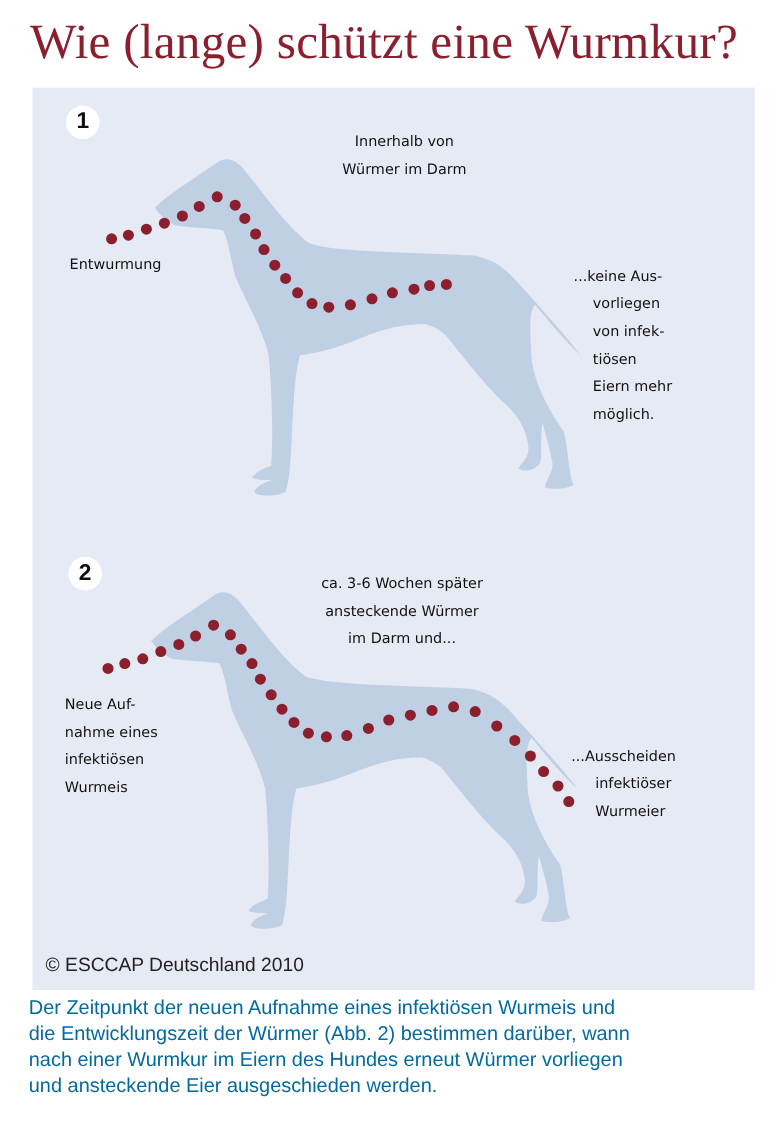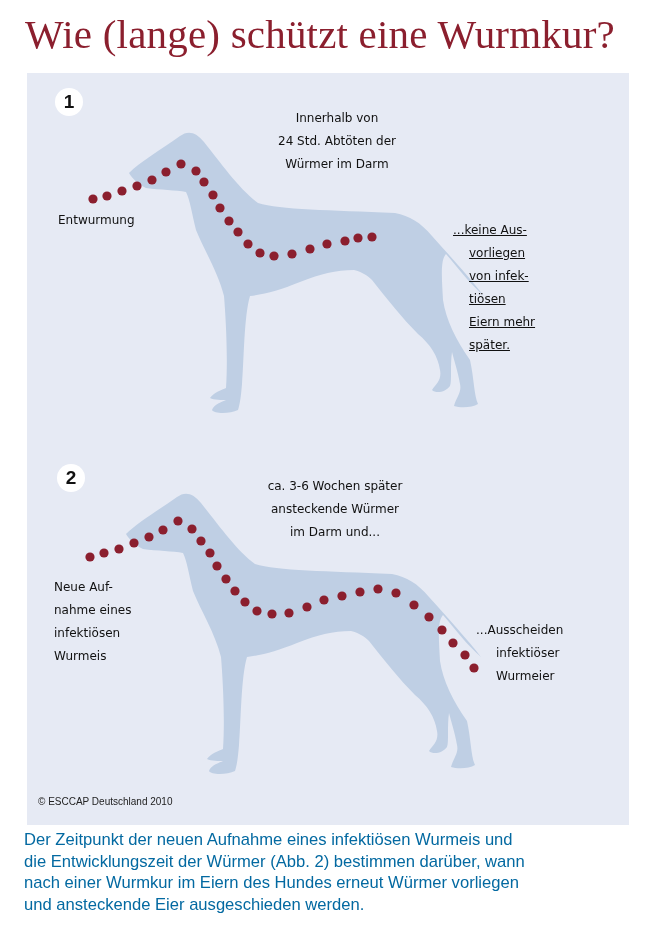--- a/index.html
+++ b/index.html
@@ -9,21 +9,21 @@
              font-size: 41px; color: #8b1f2e; letter-spacing: 0.2px; white-space: nowrap; }
     .panel { position: absolute; left: 27px; top: 73px; width: 602px; height: 752px; background: #e6eaf4; }
     .badge { position: absolute; width: 28px; height: 28px; border-radius: 50%; background: #fff;
              font-family: "Liberation Sans", sans-serif; font-weight: bold; font-size: 19px;
              display: flex; align-items: center; justify-content: center; color: #111; }
     .lbl { position: absolute; font-family: "DejaVu Sans", sans-serif; font-size: 12px; line-height: 23px; color: #111; }
     .center { text-align: center; }
     .lbl div { white-space: nowrap; }
     svg.art { position: absolute; left: 0; top: 0; }
     .copy { position: absolute; left: 38px; top: 796px; font-family: "Liberation Sans", sans-serif;
-            font-size: 10px; color: #222; white-space: nowrap; }
+            font-size: 16px; color: #222; white-space: nowrap; }
     .caption { position: absolute; left: 24px; top: 829px; font-family: "Liberation Sans", sans-serif;
                font-size: 16.6px; line-height: 21.5px; color: #0369a1; }
     .caption div { white-space: nowrap; }
   </style>
 </head>
 <body>
 
 <div class="title">Wie (lange) schützt eine Wurmkur?</div>
 
 <div class="panel"></div>
@@ -129,35 +129,34 @@
       <circle cx="453" cy="643" r="4.6"></circle>
     <circle cx="465" cy="655" r="4.6"></circle>
       <circle cx="474" cy="668" r="4.6"></circle>
   </g>
 </svg>
 
 <div class="badge" style="left:55px; top:88px;">1</div>
 
 <div class="lbl center" style="left:232px; top:107px; width:210px;">
   <div>Innerhalb von</div>
-  <div>24 Std. Abtöten der</div>
   <div>Würmer im Darm</div>
 </div>
 
 <div class="lbl" style="left:58px; top:209px;">
   <div>Entwurmung</div>
 </div>
 
-<div class="lbl" style="left:453px; top:219px;text-decoration:underline;">
+<div class="lbl" style="left:478px; top:219px;">
   <div>...keine Aus-</div>
   <div style="padding-left:16px">vorliegen</div>
   <div style="padding-left:16px">von infek-</div>
   <div style="padding-left:16px">tiösen</div>
   <div style="padding-left:16px">Eiern mehr</div>
-  <div style="padding-left:16px">später.</div>
+  <div style="padding-left:16px">möglich.</div>
 </div>
 
 <div class="badge" style="left:57px; top:464px;">2</div>
 
 <div class="lbl center" style="left:222px; top:475px; width:226px;">
   <div>ca. 3-6 Wochen später</div>
   <div>ansteckende Würmer</div>
   <div>im Darm und...</div>
 </div>
 

